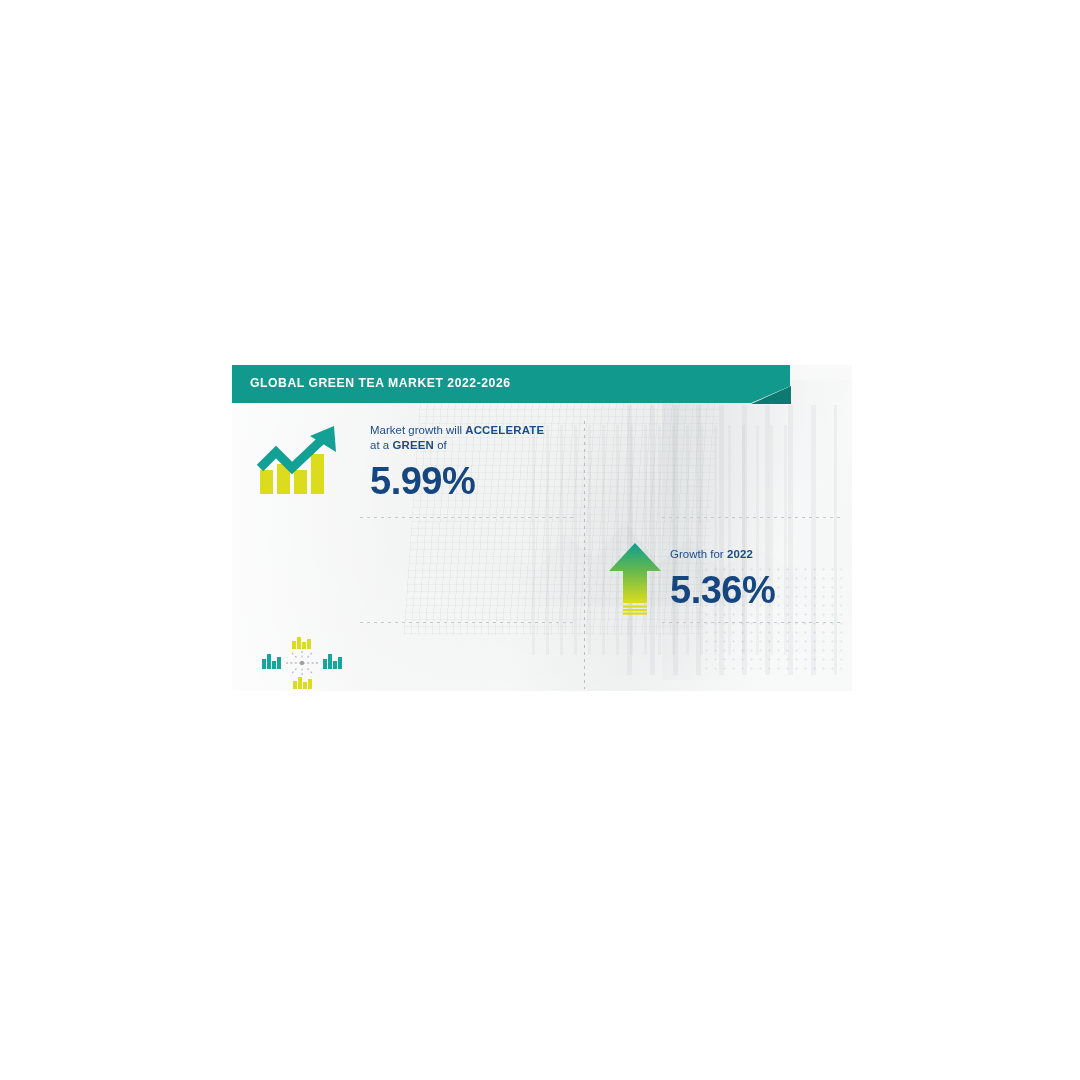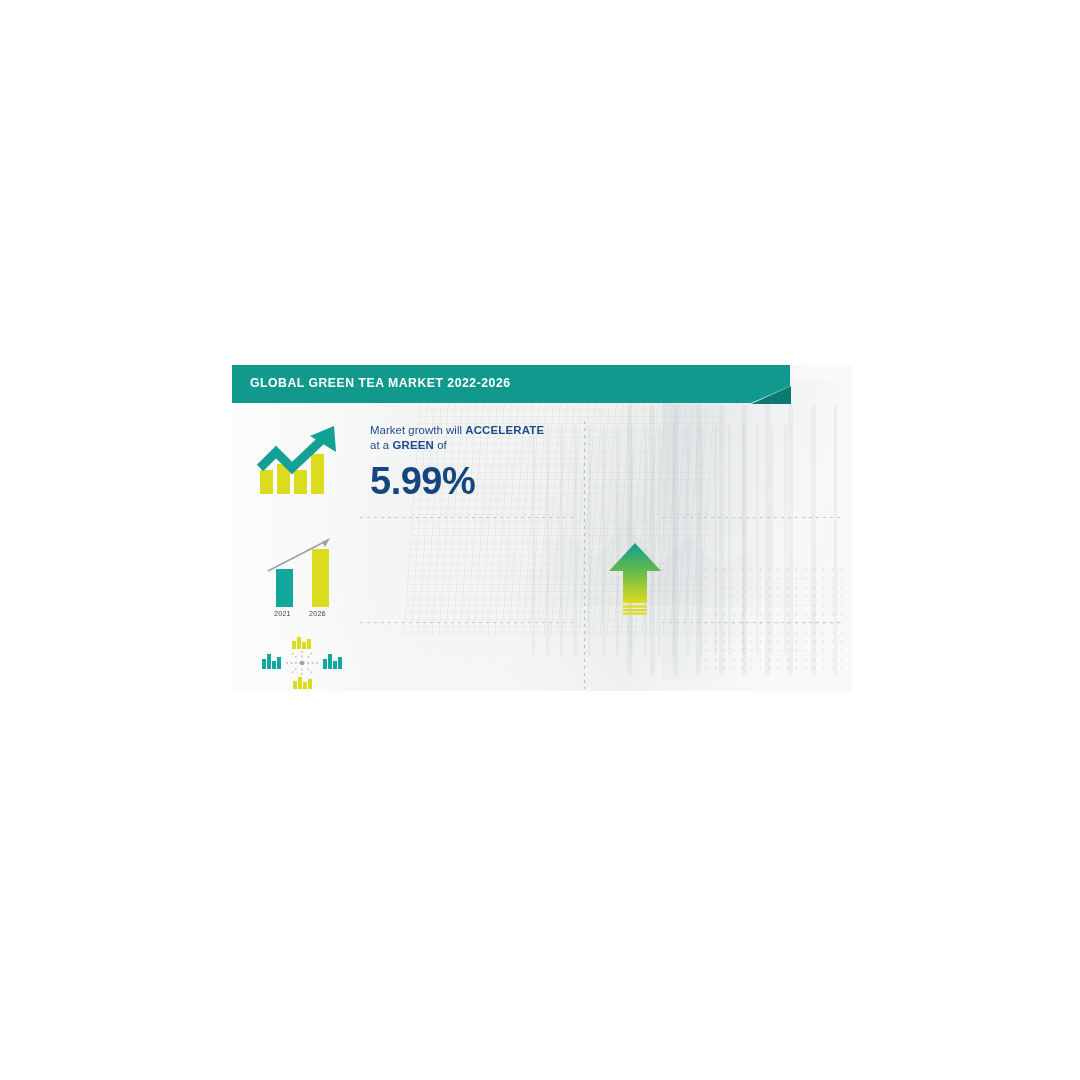--- a/index.html
+++ b/index.html
@@ -211,30 +211,20 @@
       <div class="txt-slot" style="width:222px;">
         <div class="cap">
           <span>Market growth will </span><b>ACCELERATE</b><br>
           <span>at a </span><b>GREEN</b><span> of</span>
         </div>
         <div class="big">5.99%</div>
       </div>
     </div>
 
     <div class="row" id="row-incr">
-      <div class="icon-slot" style="width:104px;height:84px;">
-        <svg width="100" height="84" viewBox="0 0 100 84">
-          <line x1="16" y1="38" x2="74" y2="8" stroke="#9aa1a8" stroke-width="1.6"></line>
-          <polygon points="78,5 70,9 73,14" fill="#9aa1a8"></polygon>
-          <rect x="24" y="36" width="17" height="38" fill="#13a89e"></rect>
-          <rect x="60" y="16" width="17" height="58" fill="#dcdc1e"></rect>
-        </svg>
-        <div class="bars-label" style="left:24px;top:76px;">2021</div>
-        <div class="bars-label" style="left:59px;top:76px;">2026</div>
-      </div>
     </div>
 
     <div class="row" id="row-conc">
       <div class="icon-slot" style="width:104px;height:52px;">
         <svg width="100" height="52" viewBox="0 0 100 52">
 
           <g stroke="#b7bdc2" stroke-width="1.3" stroke-dasharray="2,2.4">
             <line x1="34" y1="26" x2="48" y2="26"></line>
             <line x1="66" y1="26" x2="52" y2="26"></line>
             <line x1="50" y1="14" x2="50" y2="22"></line>
@@ -287,16 +277,22 @@
               <stop offset="45%" stop-color="#63b84e"></stop>
               <stop offset="100%" stop-color="#dcdc1e"></stop>
             </linearGradient>
           </defs>
           <polygon points="28,2 54,30 40,30 40,62 16,62 16,30 2,30" fill="url(#arrGrad)"></polygon>
           <rect x="16" y="64.5" width="24" height="2.2" fill="#dcdc1e"></rect>
           <rect x="16" y="68" width="24" height="2.2" fill="#dcdc1e"></rect>
           <rect x="16" y="71.5" width="24" height="2.2" fill="#dcdc1e"></rect>
         </svg>
       </div>
+      <div class="txt-slot" style="width:186px;padding-top:14px;">
+        <div class="cap">
+          <span>Growth for </span><b>2022</b>
+        </div>
+        <div class="big">5.36%</div>
+      </div>
     </div>
 
   </div>
 </div>
 
 </body></html>

